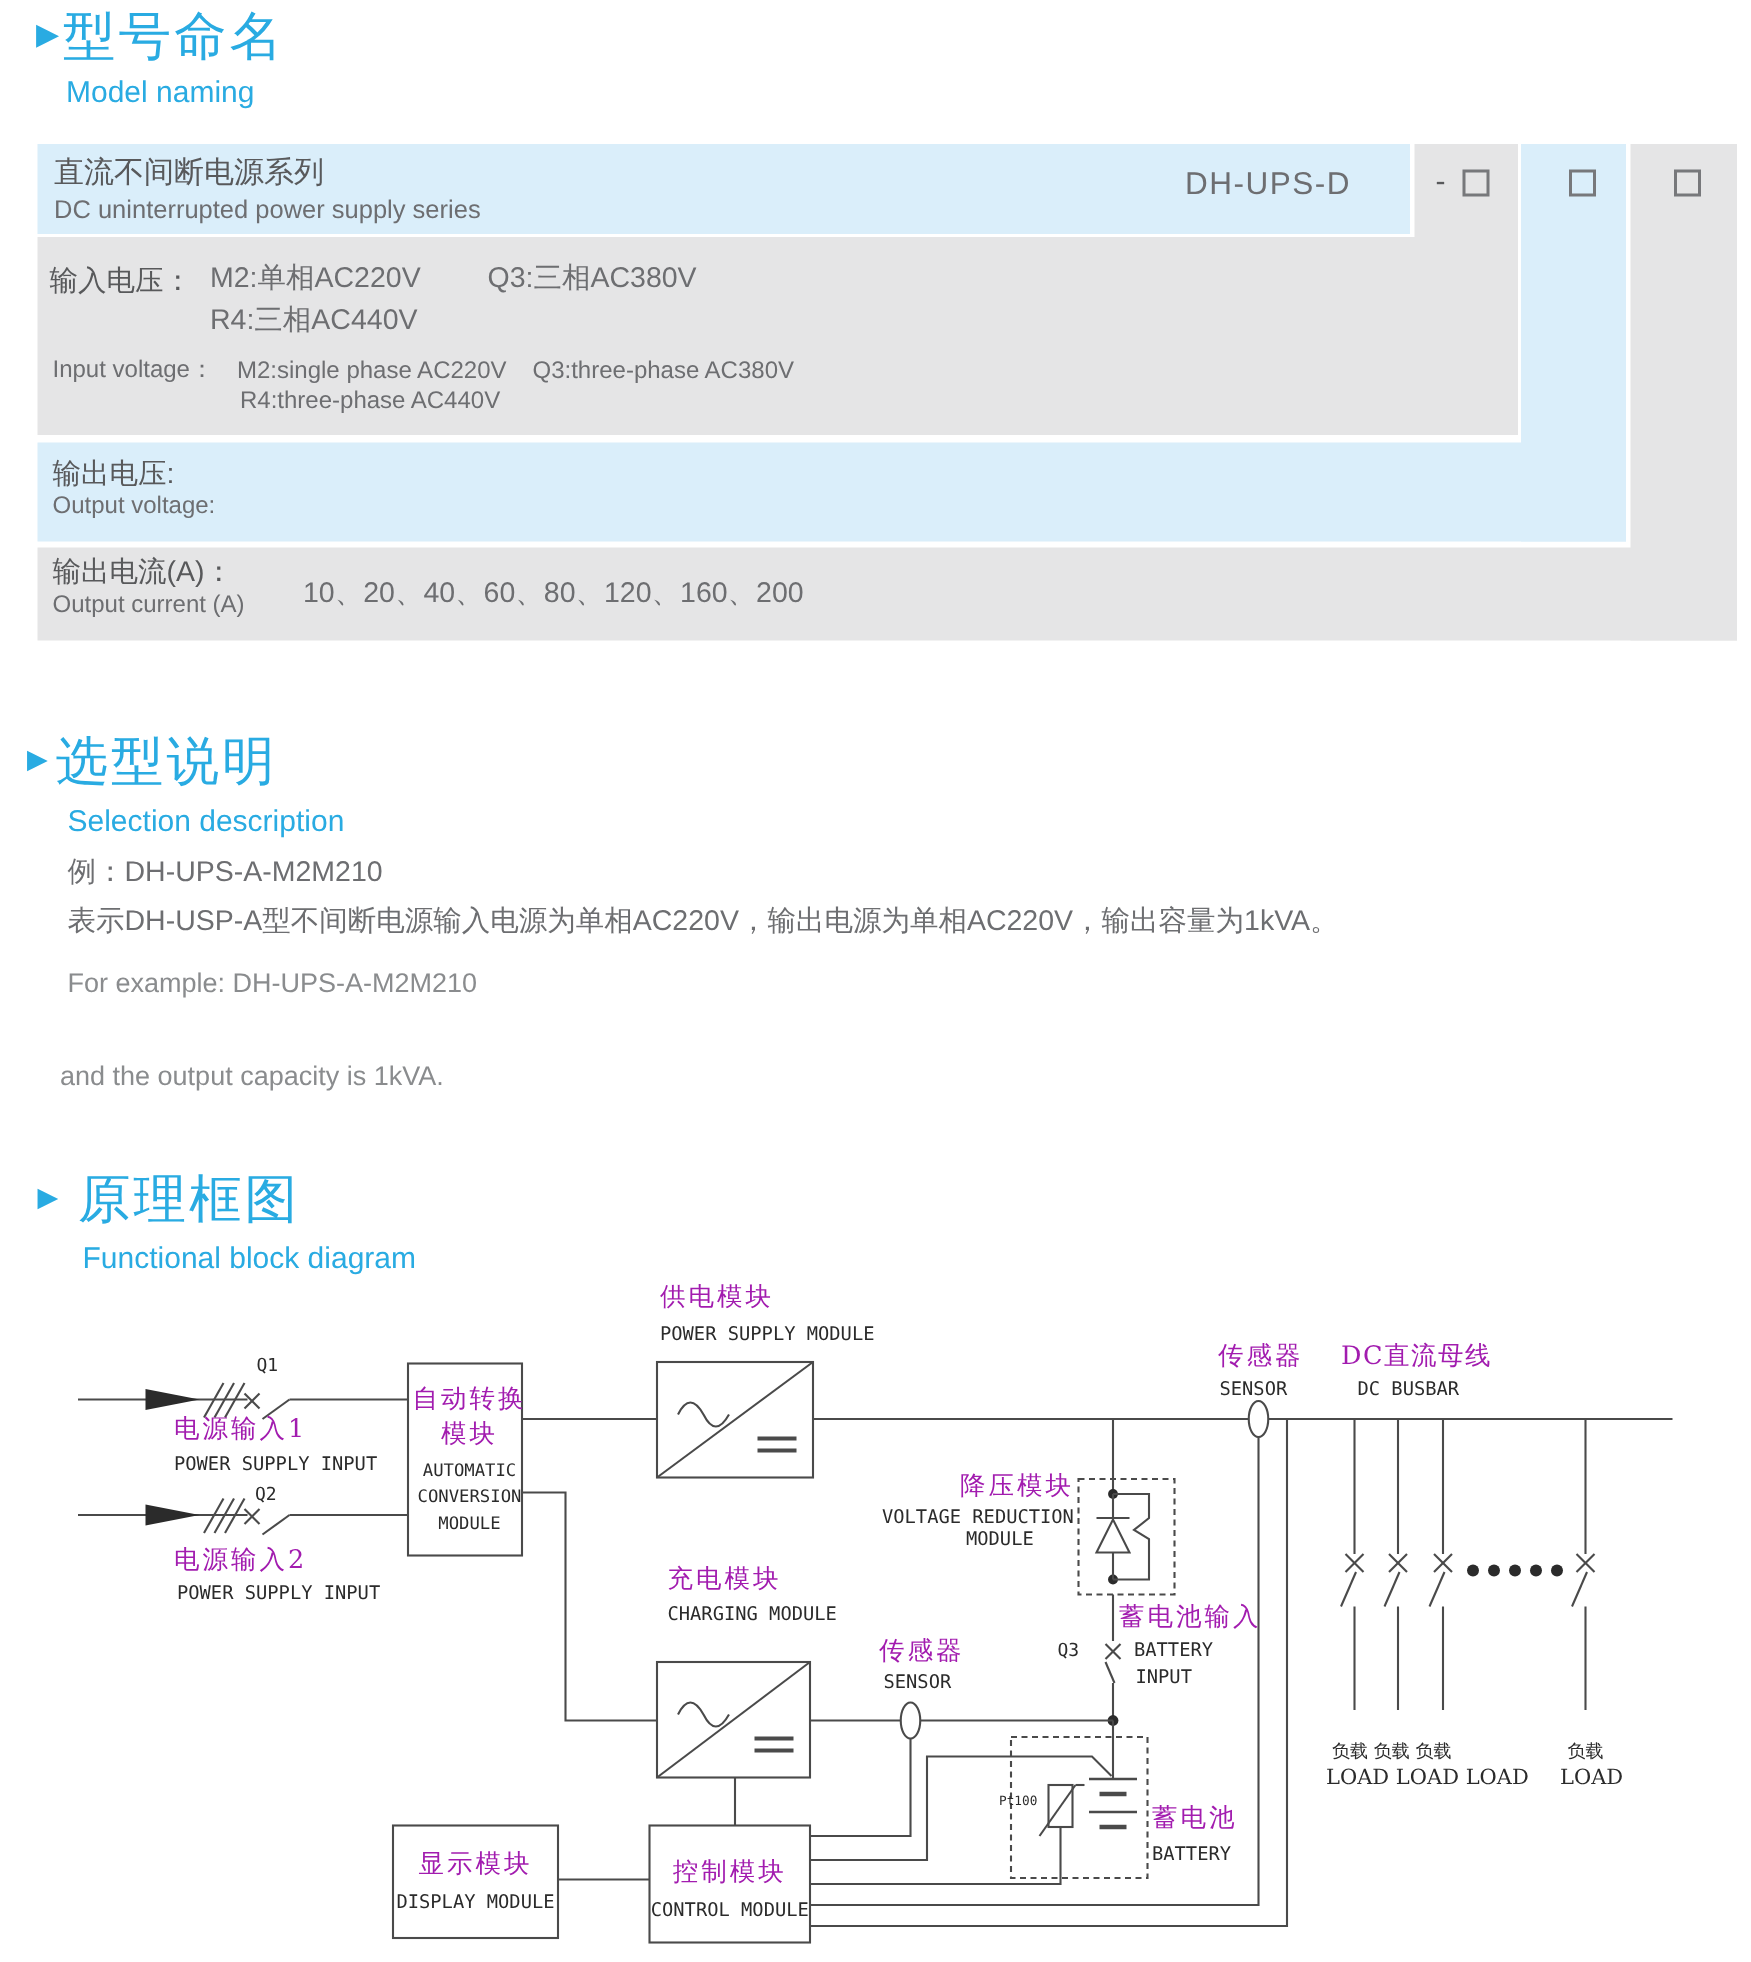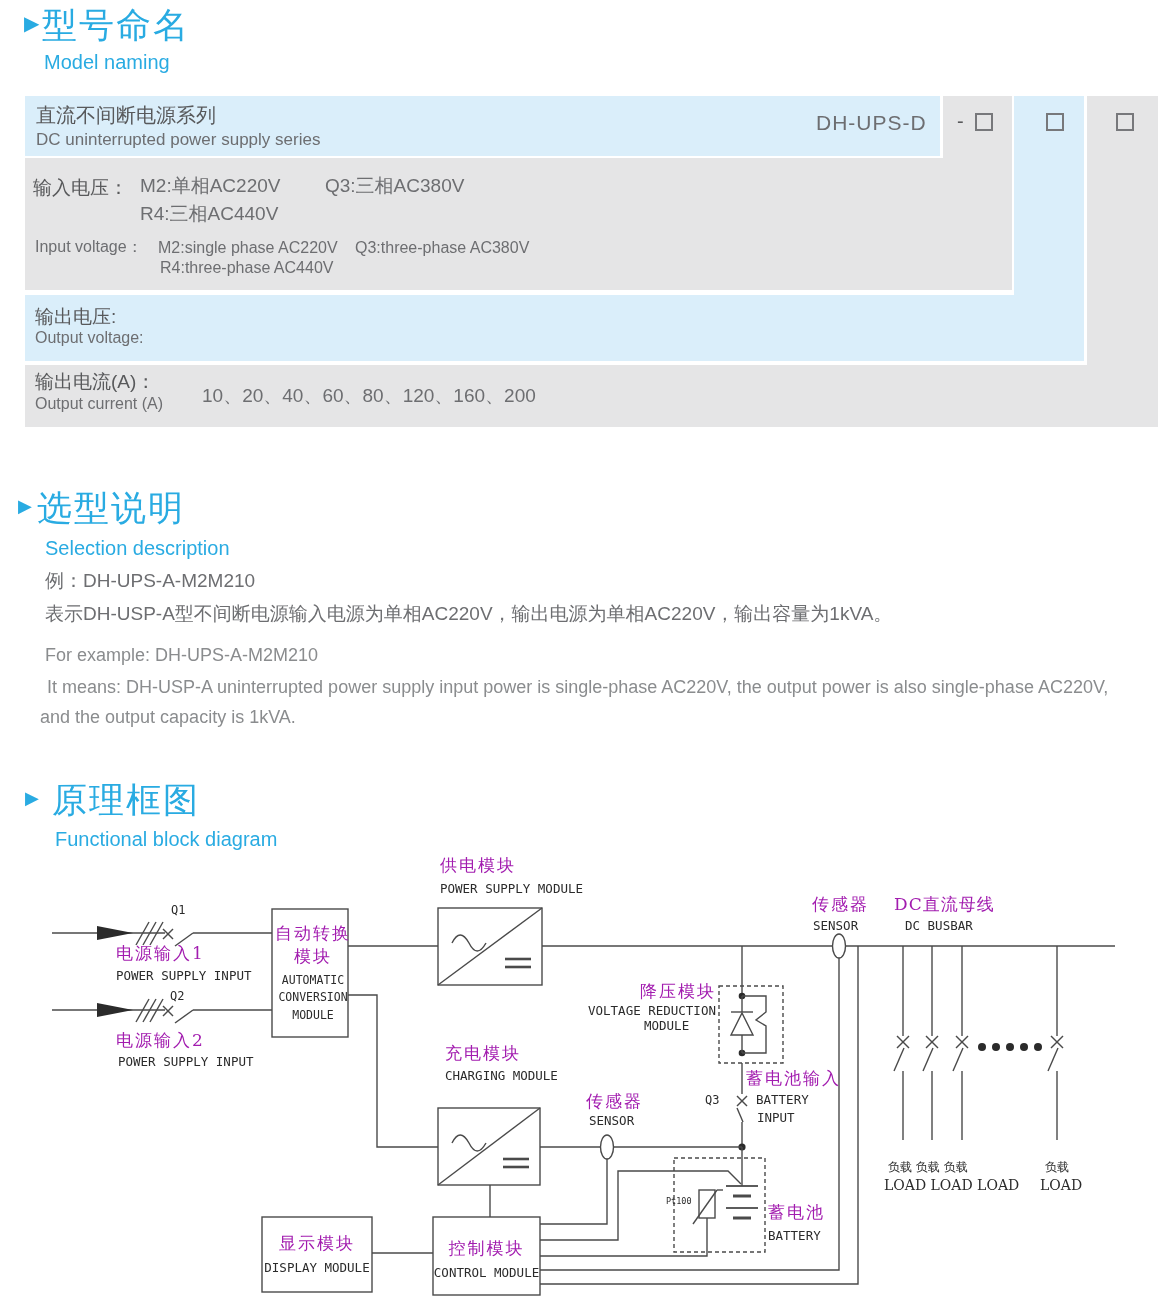--- a/index.html
+++ b/index.html
@@ -50,21 +50,21 @@
   <div class="blk bg-gray" style="left:943px;top:96px;width:69px;height:194px;"></div>
   <div class="blk bg-blue" style="left:1014px;top:96px;width:70px;height:265px;"></div>
   <div class="blk bg-gray" style="left:1087px;top:96px;width:71px;height:331px;"></div>
   <div class="blk bg-blue" style="left:25px;top:96px;width:915px;height:60px;"></div>
   <div class="blk bg-gray" style="left:25px;top:158px;width:987px;height:132px;"></div>
   <div class="blk bg-blue" style="left:25px;top:295px;width:1059px;height:66px;"></div>
   <div class="blk bg-gray" style="left:25px;top:365px;width:1133px;height:62px;"></div>
 
   <div class="abs cn20 t-dark" style="left:36px;top:103px;" data-bind="model_section.series_cn">直流不间断电源系列</div>
   <div class="abs en17 t-gray" style="left:36px;top:129px;" data-bind="model_section.series_en">DC uninterrupted power supply series</div>
-  <div class="abs code" style="left:790px;top:111px;margin-left:26px;" data-bind="model_section.model_code">DH-UPS-D</div>
+  <div class="abs code" style="left:790px;top:111px;" data-bind="model_section.model_code">DH-UPS-D</div>
   <span class="abs dash" style="left:957px;top:112px;" data-bind="model_section.digit1_prefix">-</span>
   <span class="abs sq" style="left:975px;top:113px;"></span>
   <span class="abs sq" style="left:1046px;top:113px;"></span>
   <span class="abs sq" style="left:1116px;top:113px;"></span>
 
   <div class="abs cn19 t-dark" style="left:33px;top:176px;" data-bind="model_section.input.label_cn">输入电压：</div>
   <div class="abs cn19 t-gray" style="left:140px;top:174px;" data-bind="model_section.input.v1">M2:单相AC220V</div>
   <div class="abs cn19 t-gray" style="left:325px;top:174px;" data-bind="model_section.input.v2">Q3:三相AC380V</div>
   <div class="abs cn19 t-gray" style="left:140px;top:202px;" data-bind="model_section.input.v3">R4:三相AC440V</div>
   <div class="abs en16 t-gray" style="left:35px;top:237px;text-align:center;" data-bind="model_section.input.label_en">Input voltage：</div>
@@ -78,21 +78,20 @@
   <div class="abs cn19 t-dark" style="left:35px;top:370px;" data-bind="model_section.output_current.label_cn">输出电流(A)：</div>
   <div class="abs en16 t-gray" style="left:35px;top:394px;" data-bind="model_section.output_current.label_en">Output current (A)</div>
   <div class="abs cn19 t-gray" style="left:202px;top:384px;" data-bind="model_section.output_current.value">10、20、40、60、80、120、160、200</div>
 
   <span class="abs marker" style="left:18px;top:497px;font-size:18px;" data-bind="icons.section_marker">▶</span>
   <div class="abs h1" style="left:37px;top:490px;" data-bind="selection_section.title">选型说明</div>
   <div class="abs h2" style="left:45px;top:538px;" data-bind="selection_section.subtitle">Selection description</div>
   <div class="abs sel-cn" style="left:45px;top:568px;" data-bind="selection_section.example_cn">例：DH-UPS-A-M2M210</div>
   <div class="abs sel-cn" style="left:45px;top:601px;" data-bind="selection_section.meaning_cn">表示DH-USP-A型不间断电源输入电源为单相AC220V，输出电源为单相AC220V，输出容量为1kVA。</div>
   <div class="abs sel-en" style="left:45px;top:645px;" data-bind="selection_section.example_en">For example: DH-UPS-A-M2M210</div>
-  <div class="abs sel-en" style="left:47px;top:677px;" data-bind="selection_section.meaning_en_line1">It means: DH-USP-A uninterrupted power supply input power is single-phase AC220V, the output power is also single-phase AC220V,</div>
   <div class="abs sel-en" style="left:40px;top:707px;" data-bind="selection_section.meaning_en_line2">and the output capacity is 1kVA.</div>
 
   <span class="abs marker" style="left:25px;top:789px;font-size:18px;" data-bind="icons.section_marker">▶</span>
   <div class="abs h1" style="left:52px;top:782px;" data-bind="diagram_section.title">原理框图</div>
   <div class="abs h2" style="left:55px;top:829px;" data-bind="diagram_section.subtitle">Functional block diagram</div>
 
   <svg width="1167" height="1308" viewBox="0 0 1167 1308" fill="none" stroke="#4a4a4a" stroke-width="1.4">
 
     <g>
       <line x1="52" y1="933" x2="165" y2="933"></line>

